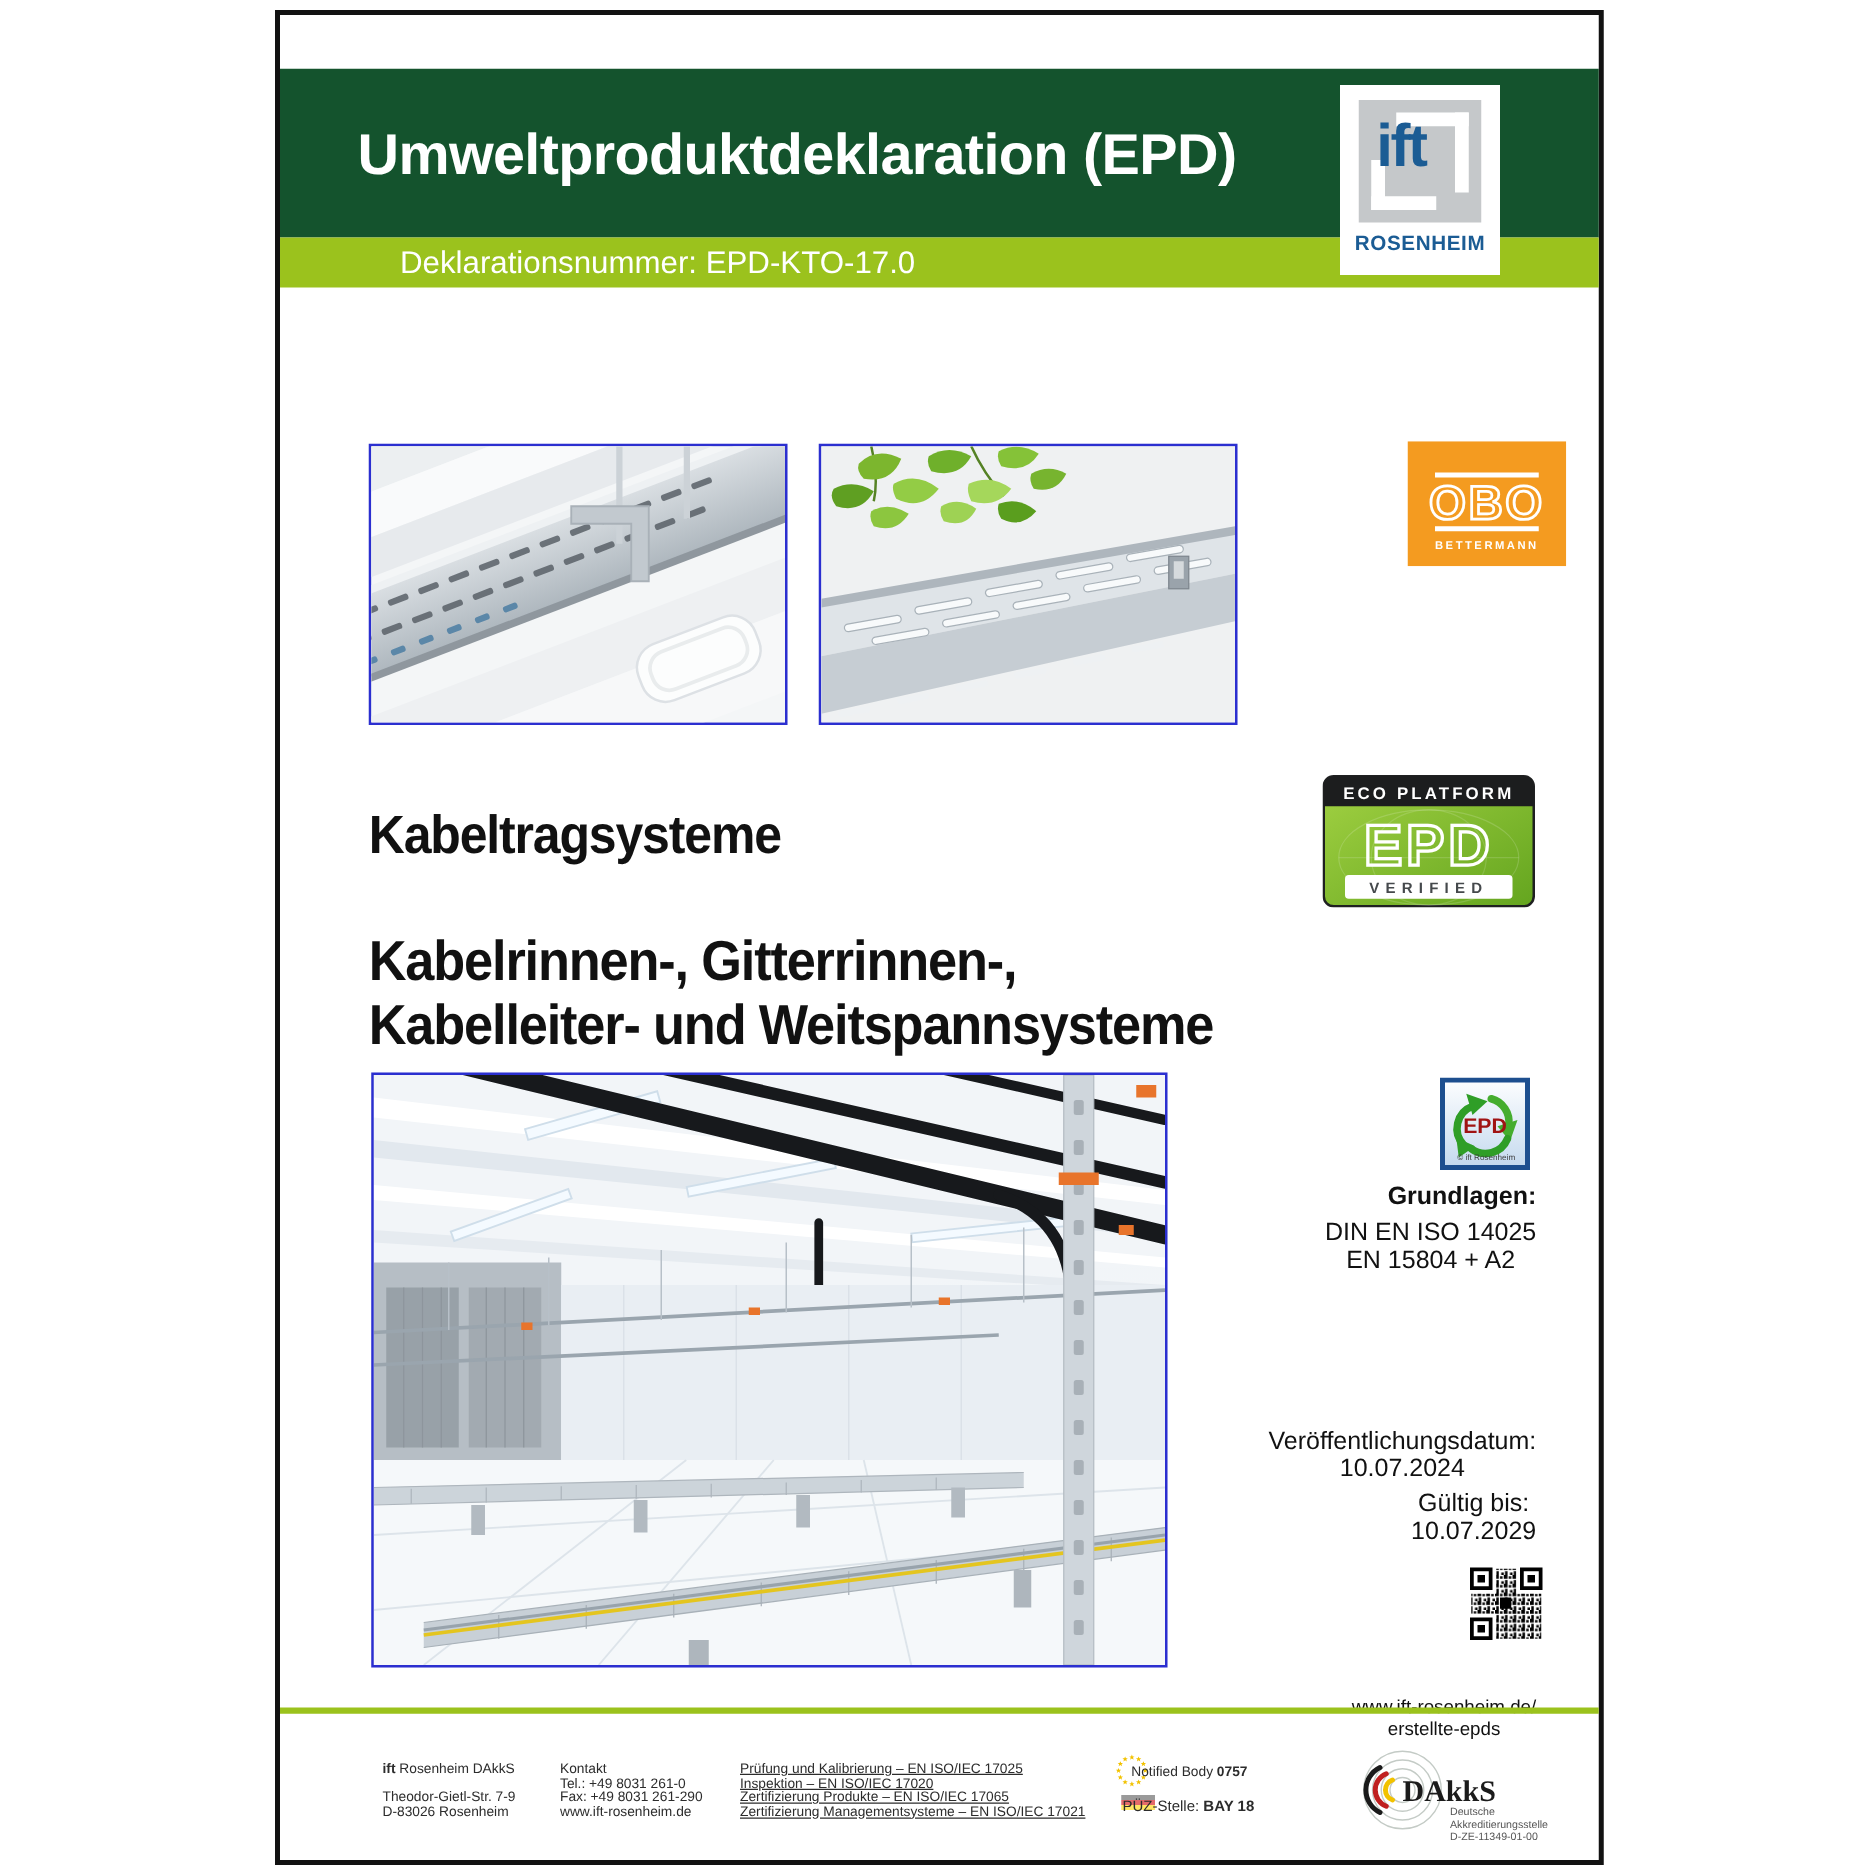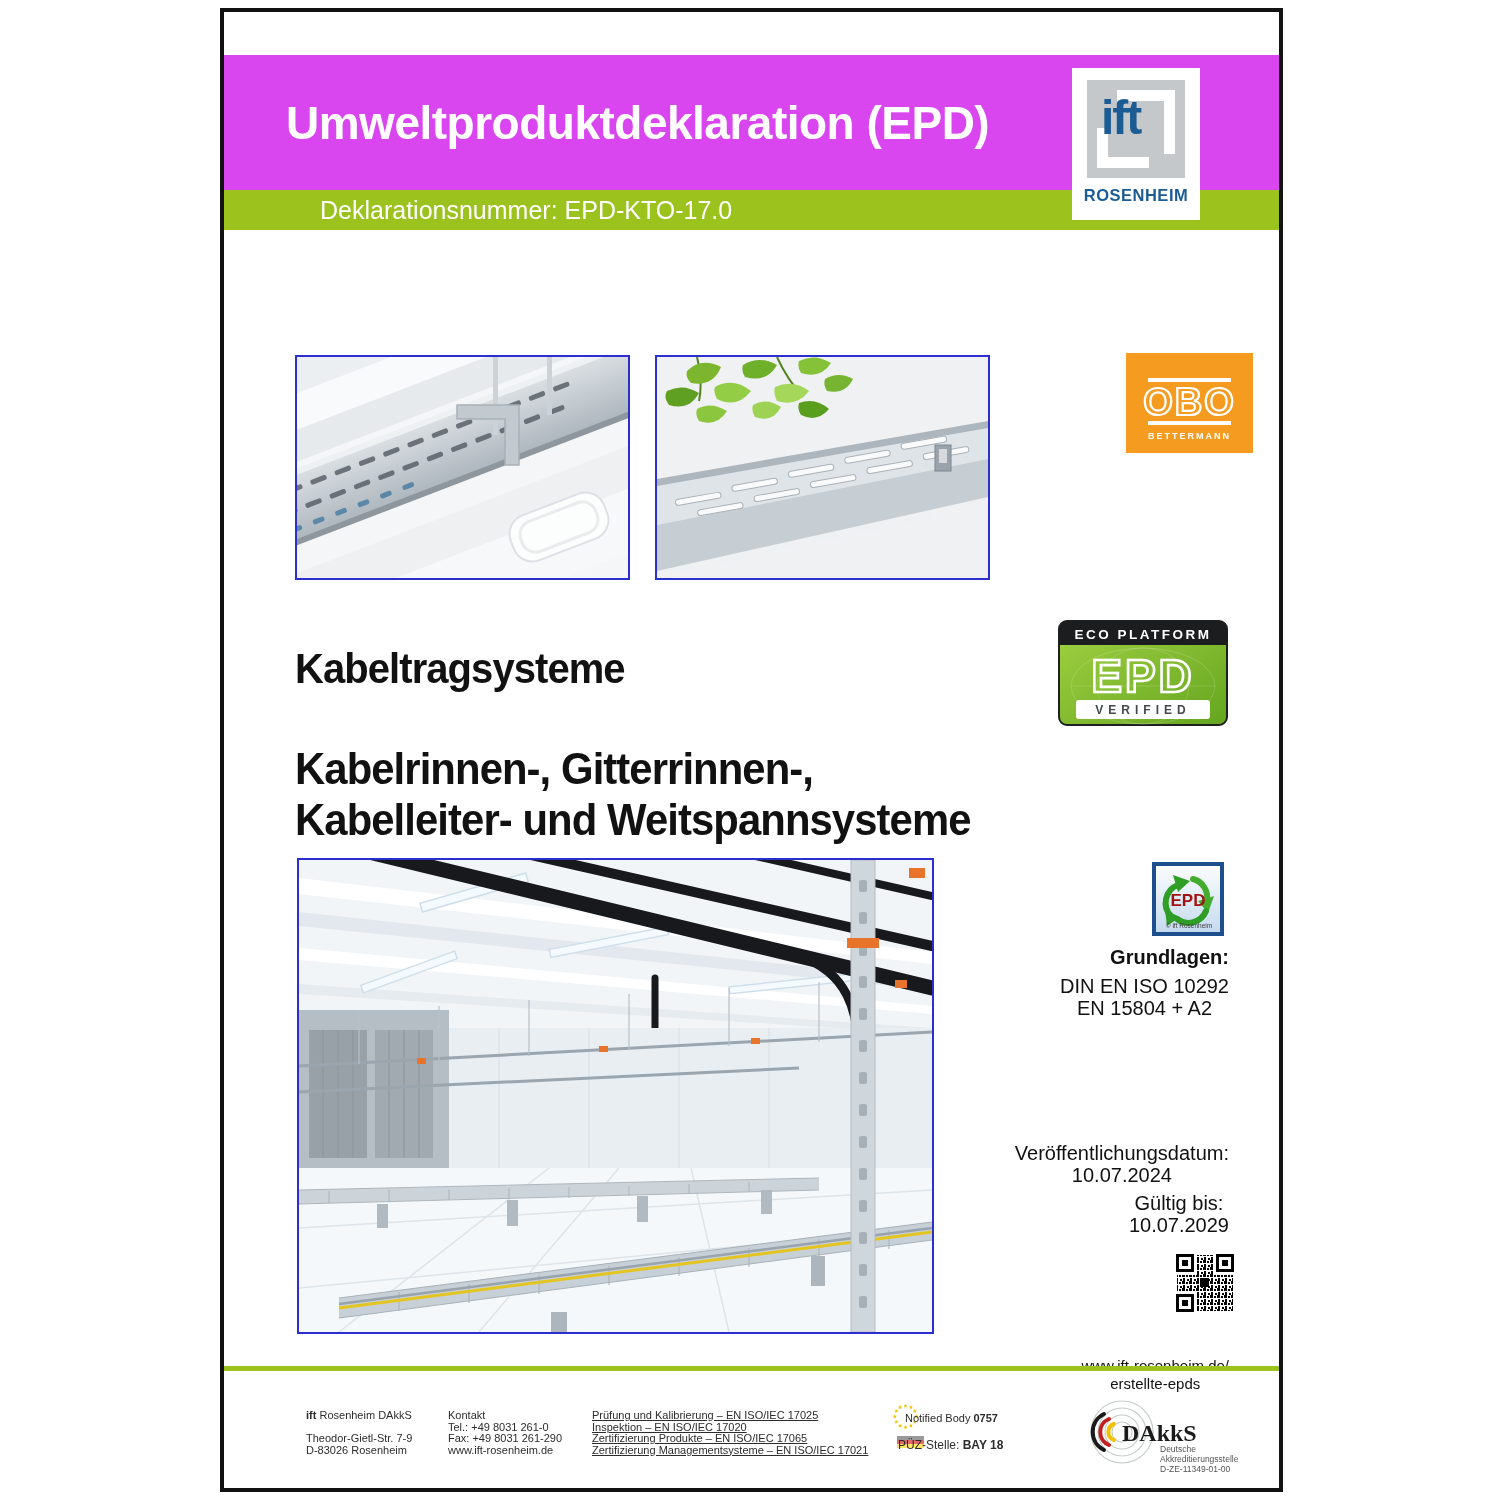--- a/index.html
+++ b/index.html
@@ -3,21 +3,21 @@
 <meta charset="utf-8">
 <style>
   * { margin:0; padding:0; box-sizing:border-box; }
   body { width:1500px; height:1500px; background:#ffffff; position:relative;
          font-family:"Liberation Sans", sans-serif; color:#111; overflow:hidden; }
 
   .page { position:absolute; left:220px; top:8px; width:1063px; height:1484px;
           background:#fff; border:4px solid #121212; }
 
   
-  .bar-blue  { position:absolute; left:0; top:43px; width:100%; height:135px; background:#d946ef;
+  .bar-blue  { position:absolute; left:0; top:43px; width:100%; height:135px; background:#14532d;
                display:flex; align-items:center; }
   .bar-green { position:absolute; left:0; top:178px; width:100%; height:40px; background:#9bc21d;
                display:flex; align-items:center; }
   .doc-title { padding-left:62px; color:#fff; font-size:46px; font-weight:bold; letter-spacing:-0.5px; }
   .decl-num  { padding-left:96px; color:#fff; font-size:25px; }
 
   
   .ift-box { position:absolute; left:848px; top:56px; width:128px; height:152px; background:#fff; }
   .ift-emblem { position:absolute; left:15px; top:12px; width:98px; height:98px; background:#c5c8ca; }
   .ift-emblem .w { position:absolute; background:#fff; }
@@ -405,21 +405,21 @@
         <polygon points="15,64 13,48 28,55" fill="#2f9e27"></polygon>
       </g>
       <text x="36" y="44" text-anchor="middle" font-family="Liberation Sans, sans-serif" font-size="17" font-weight="bold" fill="#a01313">EPD</text>
       <text x="37" y="66" text-anchor="middle" font-family="Liberation Sans, sans-serif" font-size="6.5" fill="#3d3d3d">© ift Rosenheim</text>
     </svg>
   </div>
 
   <div class="rtxt grund">Grundlagen:</div>
 
   <div class="rtxt stds">
-    <div>DIN EN ISO 10292</div>
+    <div>DIN EN ISO 14025</div>
     <div>EN 15804 + A2</div>
   </div>
 
 
   <div class="rtxt dates1">
     <div>Veröffentlichungsdatum:</div>
     <div>10.07.2024</div>
   </div>
   <div class="rtxt dates2">
     <div>Gültig bis:</div>

